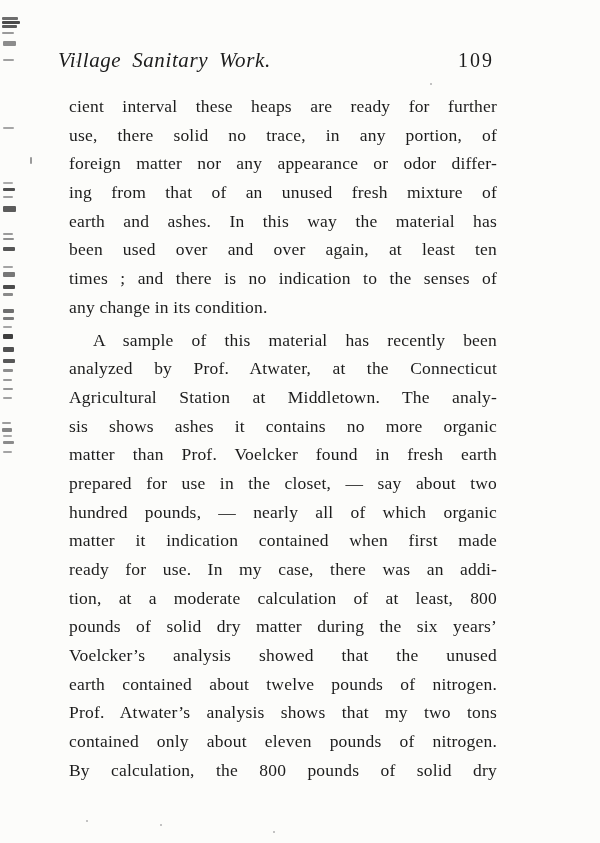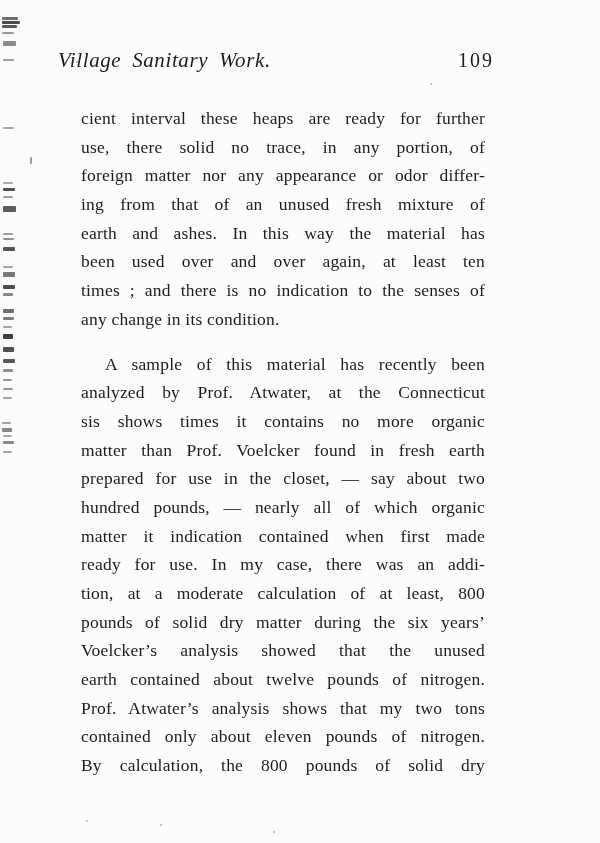--- a/index.html
+++ b/index.html
@@ -40,21 +40,21 @@
     margin-left: 40px;
   }
   .body-text {
     position: absolute;
     left: 65px;
     top: 88px;
     width: 436px;
     overflow: hidden;
   }
   .paragraph {
-    margin: 16px;
+    margin: 4px;
   }
   .line {
     font-size: 17.5px;
     line-height: 28.7px;
     height: 28.7px;
     overflow: hidden;
     letter-spacing: 0.2px;
     text-align: justify;
     text-align-last: justify;
   }
@@ -129,21 +129,22 @@
         <div class="line">foreign matter nor any appearance or odor differ-</div>
         <div class="line">ing from that of an unused fresh mixture of</div>
         <div class="line">earth and ashes.  In this way the material has</div>
         <div class="line">been used over and over again, at least ten</div>
         <div class="line">times ; and there is no indication to the senses of</div>
         <div class="line para-end">any change in its condition.</div>
       </div>
       <div class="paragraph">
         <div class="line indent">A sample of this material has recently been</div>
         <div class="line">analyzed by Prof. Atwater, at the Connecticut</div>
-        <div class="line">sis shows times it contains no more organic</div>
+        <div class="line">Agricultural Station at Middletown.  The analy-</div>
+        <div class="line">sis shows ashes it contains no more organic</div>
         <div class="line">matter than Prof. Voelcker found in fresh earth</div>
         <div class="line">prepared for use in the closet, — say about two</div>
         <div class="line">hundred pounds, — nearly all of which organic</div>
         <div class="line">matter it indication contained when first made</div>
         <div class="line">ready for use.  In my case, there was an addi-</div>
         <div class="line">tion, at a moderate calculation of at least, 800</div>
         <div class="line">pounds of solid dry matter during the six years’</div>
         <div class="line">Voelcker’s analysis showed that the unused</div>
         <div class="line">earth contained about twelve pounds of nitrogen.</div>
         <div class="line">Prof. Atwater’s analysis shows that my two tons</div>

